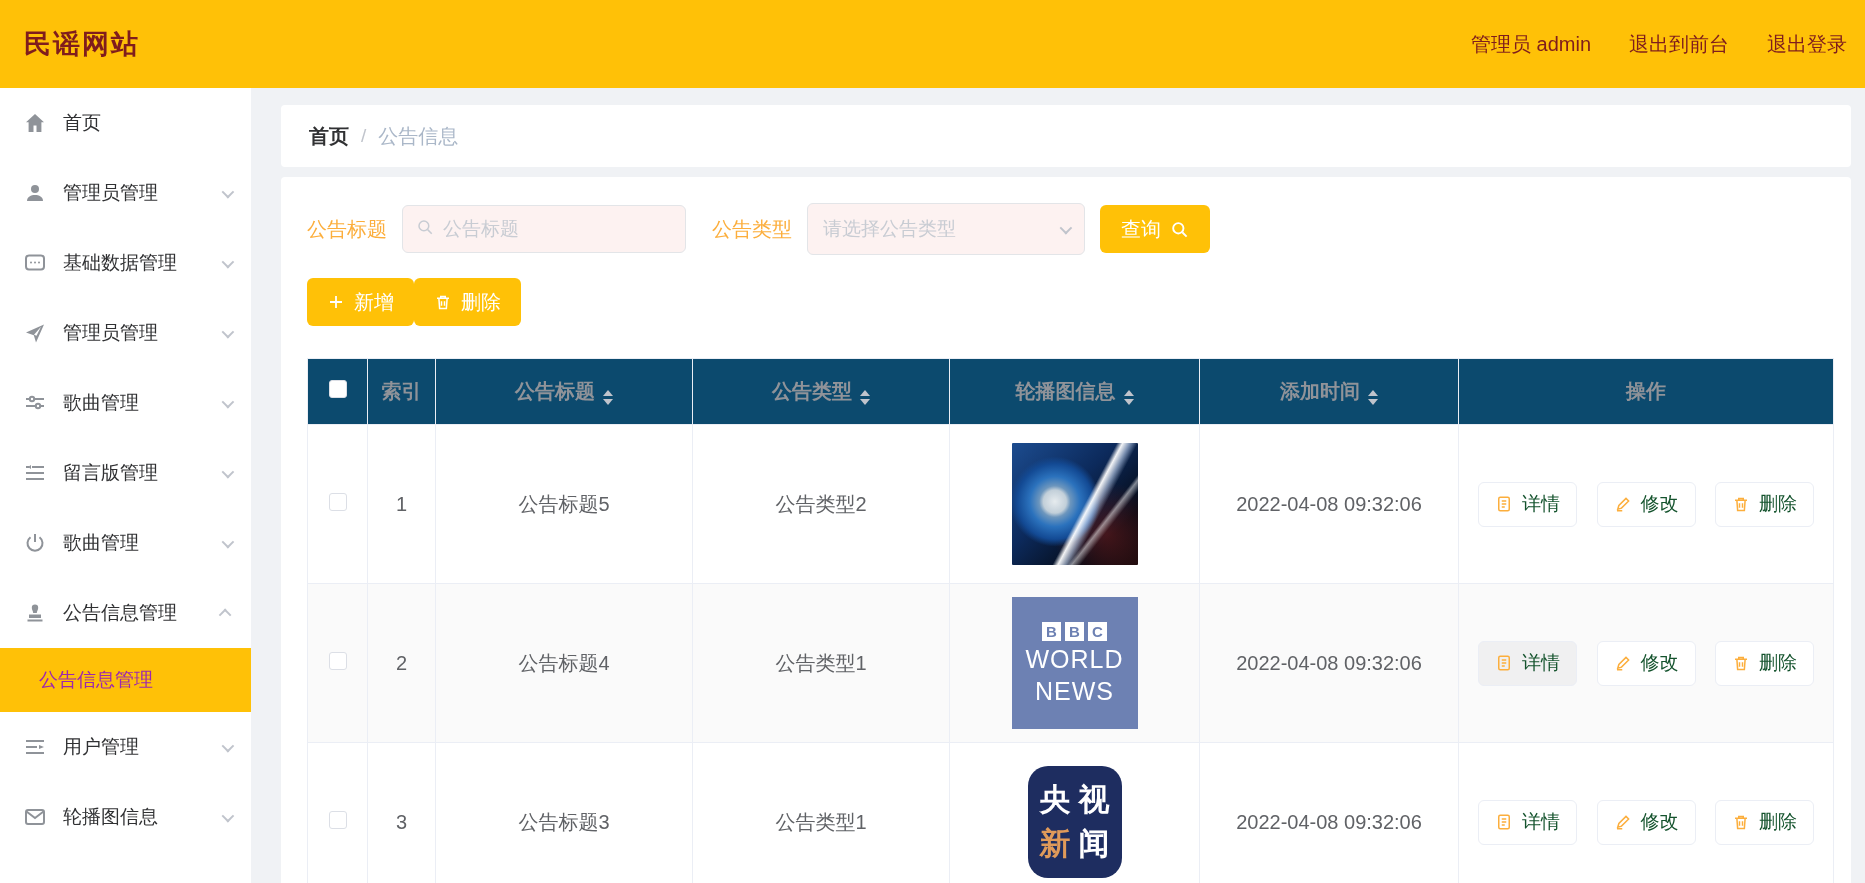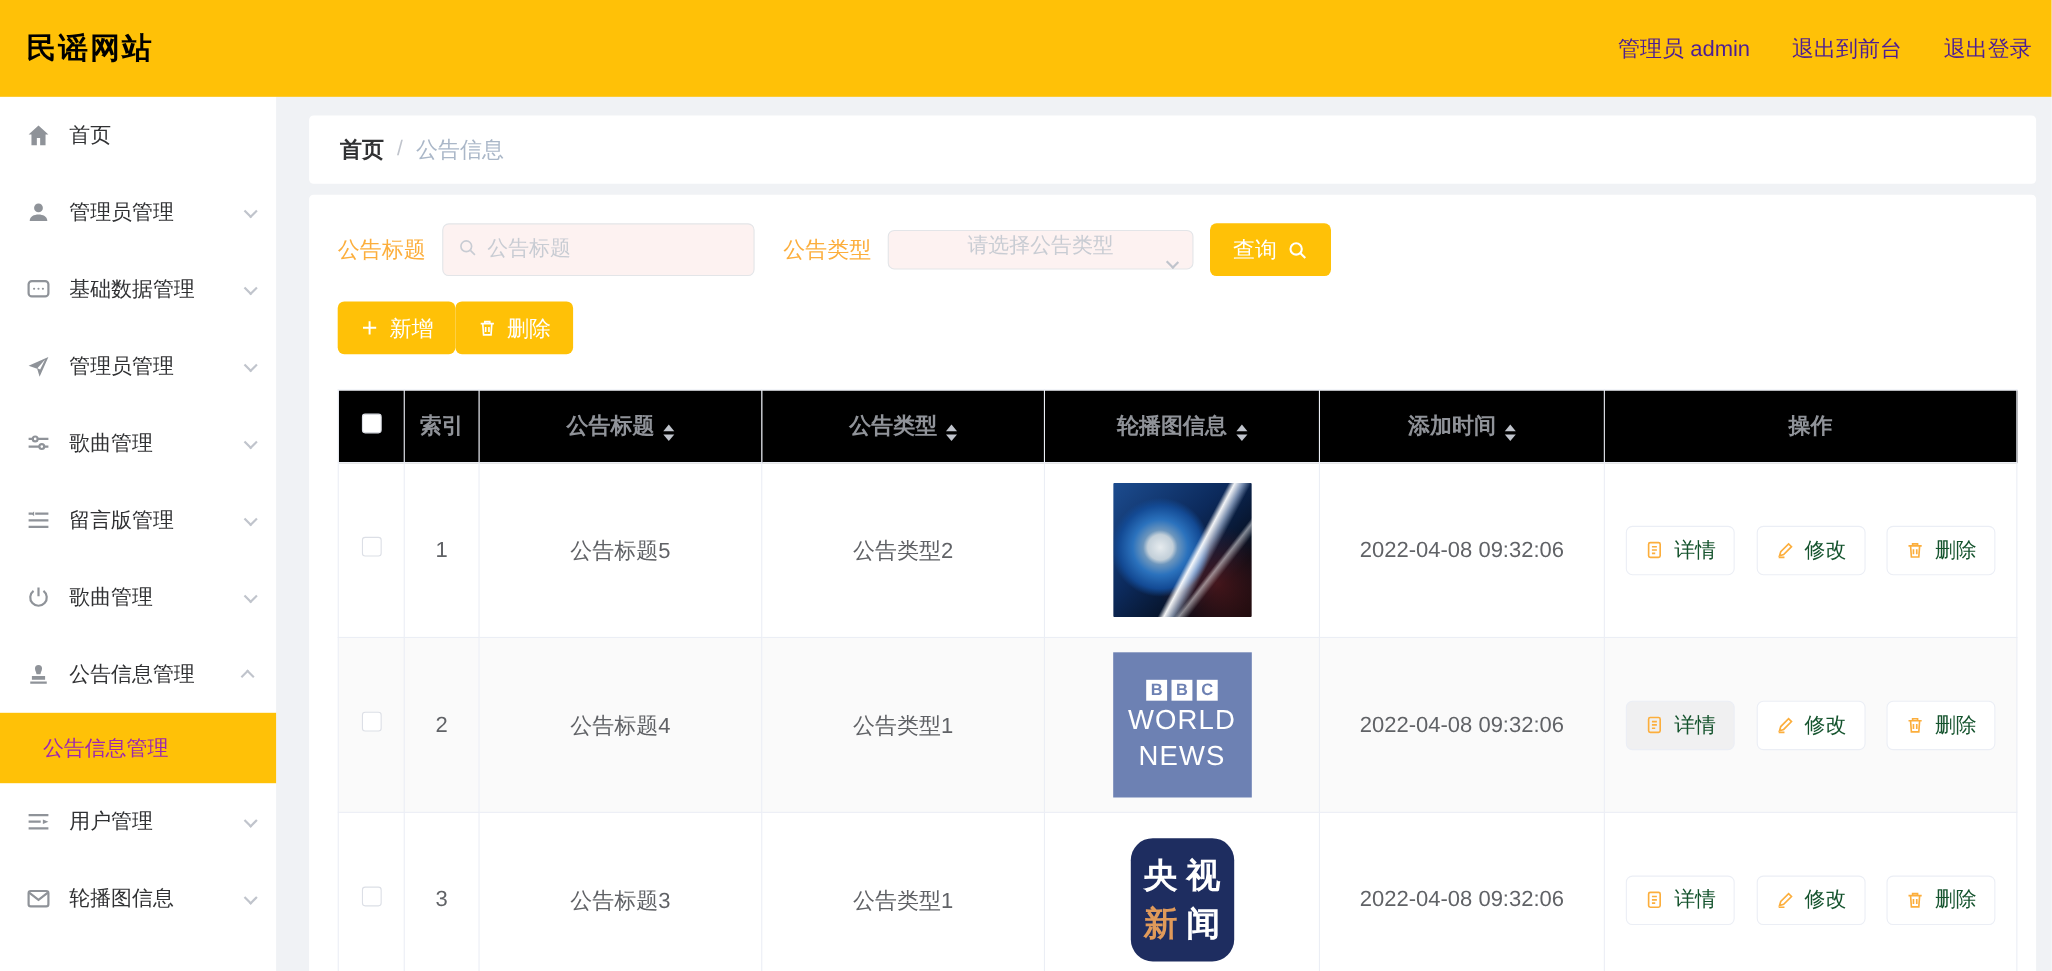--- a/index.html
+++ b/index.html
@@ -1,23 +1,23 @@
 <!DOCTYPE html>
 <html><head>
 <meta charset="utf-8">
 <style>
   * { margin:0; padding:0; box-sizing:border-box; }
   html,body { width:1865px; height:883px; overflow:hidden; font-family:"Liberation Sans",sans-serif; background:#f0f2f5; }
 
   
   .header { position:absolute; top:0; left:0; width:1865px; height:88px; background:#ffc107;
     display:flex; align-items:center; justify-content:space-between; padding:0 18px 0 24px; z-index:10; }
-  .brand { color:#000000; font-size:27px; font-weight:bold; letter-spacing:2px; }
+  .brand { color:#7f1d1d; font-size:27px; font-weight:bold; letter-spacing:2px; }
   .header-right { display:flex; align-items:center; gap:38px; }
-  .header-link { color:#4c1d95; font-size:20px; cursor:pointer; }
+  .header-link { color:#7f1d1d; font-size:20px; cursor:pointer; }
 
   
   .sidebar { position:absolute; top:88px; left:0; width:251px; height:795px; background:#fff; }
   .menu-item { height:70px; display:flex; align-items:center; padding:0 20px 0 23px;
     color:#303133; font-size:19px; cursor:pointer; }
   .menu-icon { width:24px; height:24px; margin-right:16px; flex:0 0 auto; }
   .menu-icon svg { width:24px; height:24px; display:block; }
   .chev { width:9px; height:9px; border-right:2px solid #c0c4cc; border-bottom:2px solid #c0c4cc;
     margin-left:auto; transform:rotate(45deg) translateY(-2px); }
   .chev.up { transform:rotate(225deg) translateY(-2px); }
@@ -36,38 +36,38 @@
 
   
   .filter-row { display:flex; align-items:center; }
   .f-label { color:#fcae3c; font-size:20px; margin-right:15px; }
   .f-input { width:284px; height:48px; background:#fdf2f1; border:1px solid #e3e5e8; border-radius:6px;
     display:flex; align-items:center; padding:0 13px; }
   .f-input input { border:none; outline:none; background:transparent; font-size:19px; width:100%;
     font-family:"Liberation Sans",sans-serif; color:#606266; }
   .f-input input::placeholder { color:#c8ccd3; }
   .f-input .mag { margin-right:9px; flex:0 0 auto; }
-  .f-select { width:278px; height:36px; background:#fdf2f1; border:1px solid #e3e5e8; border-radius:6px;
-    display:flex; align-items:center; justify-content:space-between; padding:0 15px; cursor:pointer;flex-direction:column; }
+  .f-select { width:278px; height:52px; background:#fdf2f1; border:1px solid #e3e5e8; border-radius:6px;
+    display:flex; align-items:center; justify-content:space-between; padding:0 15px; cursor:pointer; }
   .f-select span { font-size:19px; color:#c8ccd3; }
   .gap-label { margin-left:26px; }
   .btn { display:inline-flex; align-items:center; justify-content:center; gap:9px; height:48px;
     background:#ffc107; color:#fff; border:none; border-radius:6px; font-size:20px; cursor:pointer;
     font-family:"Liberation Sans",sans-serif; }
   .btn-query { width:110px; margin-left:15px; }
 
   
   .toolbar { margin-top:23px; display:flex; }
   .btn-tool { width:107px; }
 
   
   .table-wrap { margin-top:32px; }
   table { width:100%; border-collapse:collapse; table-layout:fixed; }
   th, td { border:1px solid #ebeef5; text-align:center; vertical-align:middle; }
-  th { height:66px; color:#909399; font-size:20px; font-weight:bold; background:#000000; }
+  th { height:66px; color:#909399; font-size:20px; font-weight:bold; background:#0c4a6e; }
   td { height:159px; font-size:20px; color:#606266; }
   tr.stripe td { background:#fafafa; }
   .col-cb { width:60px; } .col-idx { width:68px; } .col-title { width:257px; }
   .col-type { width:257px; } .col-img { width:250px; } .col-time { width:259px; } .col-ops { width:375px; }
   .cb { display:inline-block; width:18px; height:18px; border:1px solid #dcdfe6; border-radius:3px;
     background:#fff; cursor:pointer; }
   .sort { display:inline-flex; flex-direction:column; gap:3px; margin-left:8px; vertical-align:2px; }
   .sort i { width:0; height:0; border-left:5px solid transparent; border-right:5px solid transparent; }
   .sort .u { border-bottom:6px solid #c0c4cc; }
   .sort .d { border-top:6px solid #c0c4cc; }

